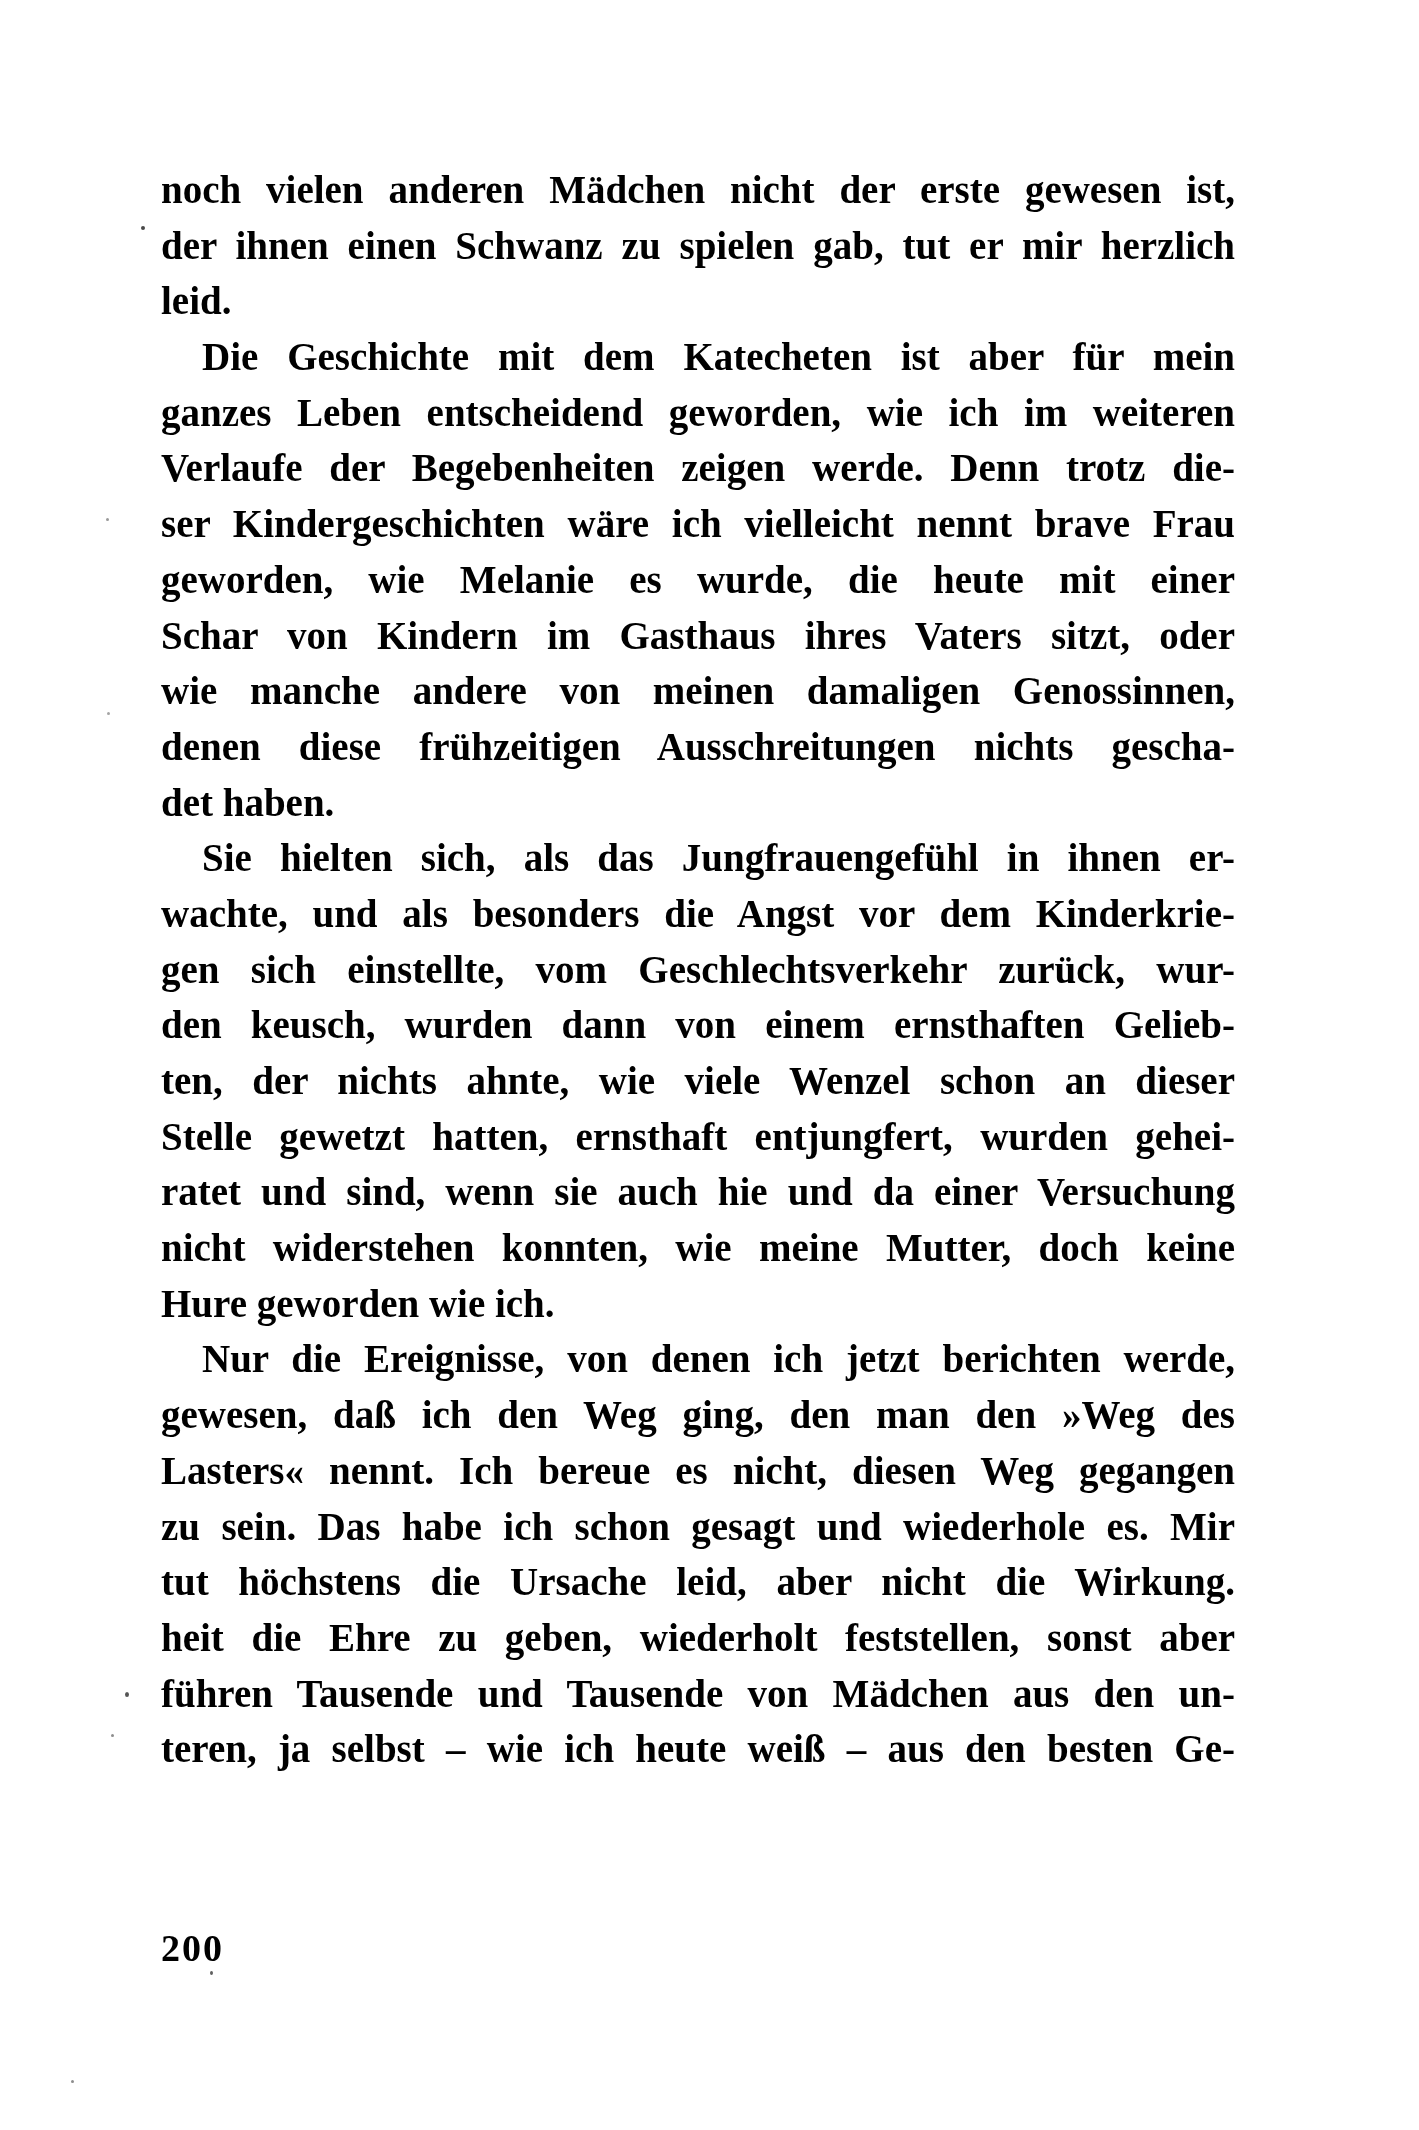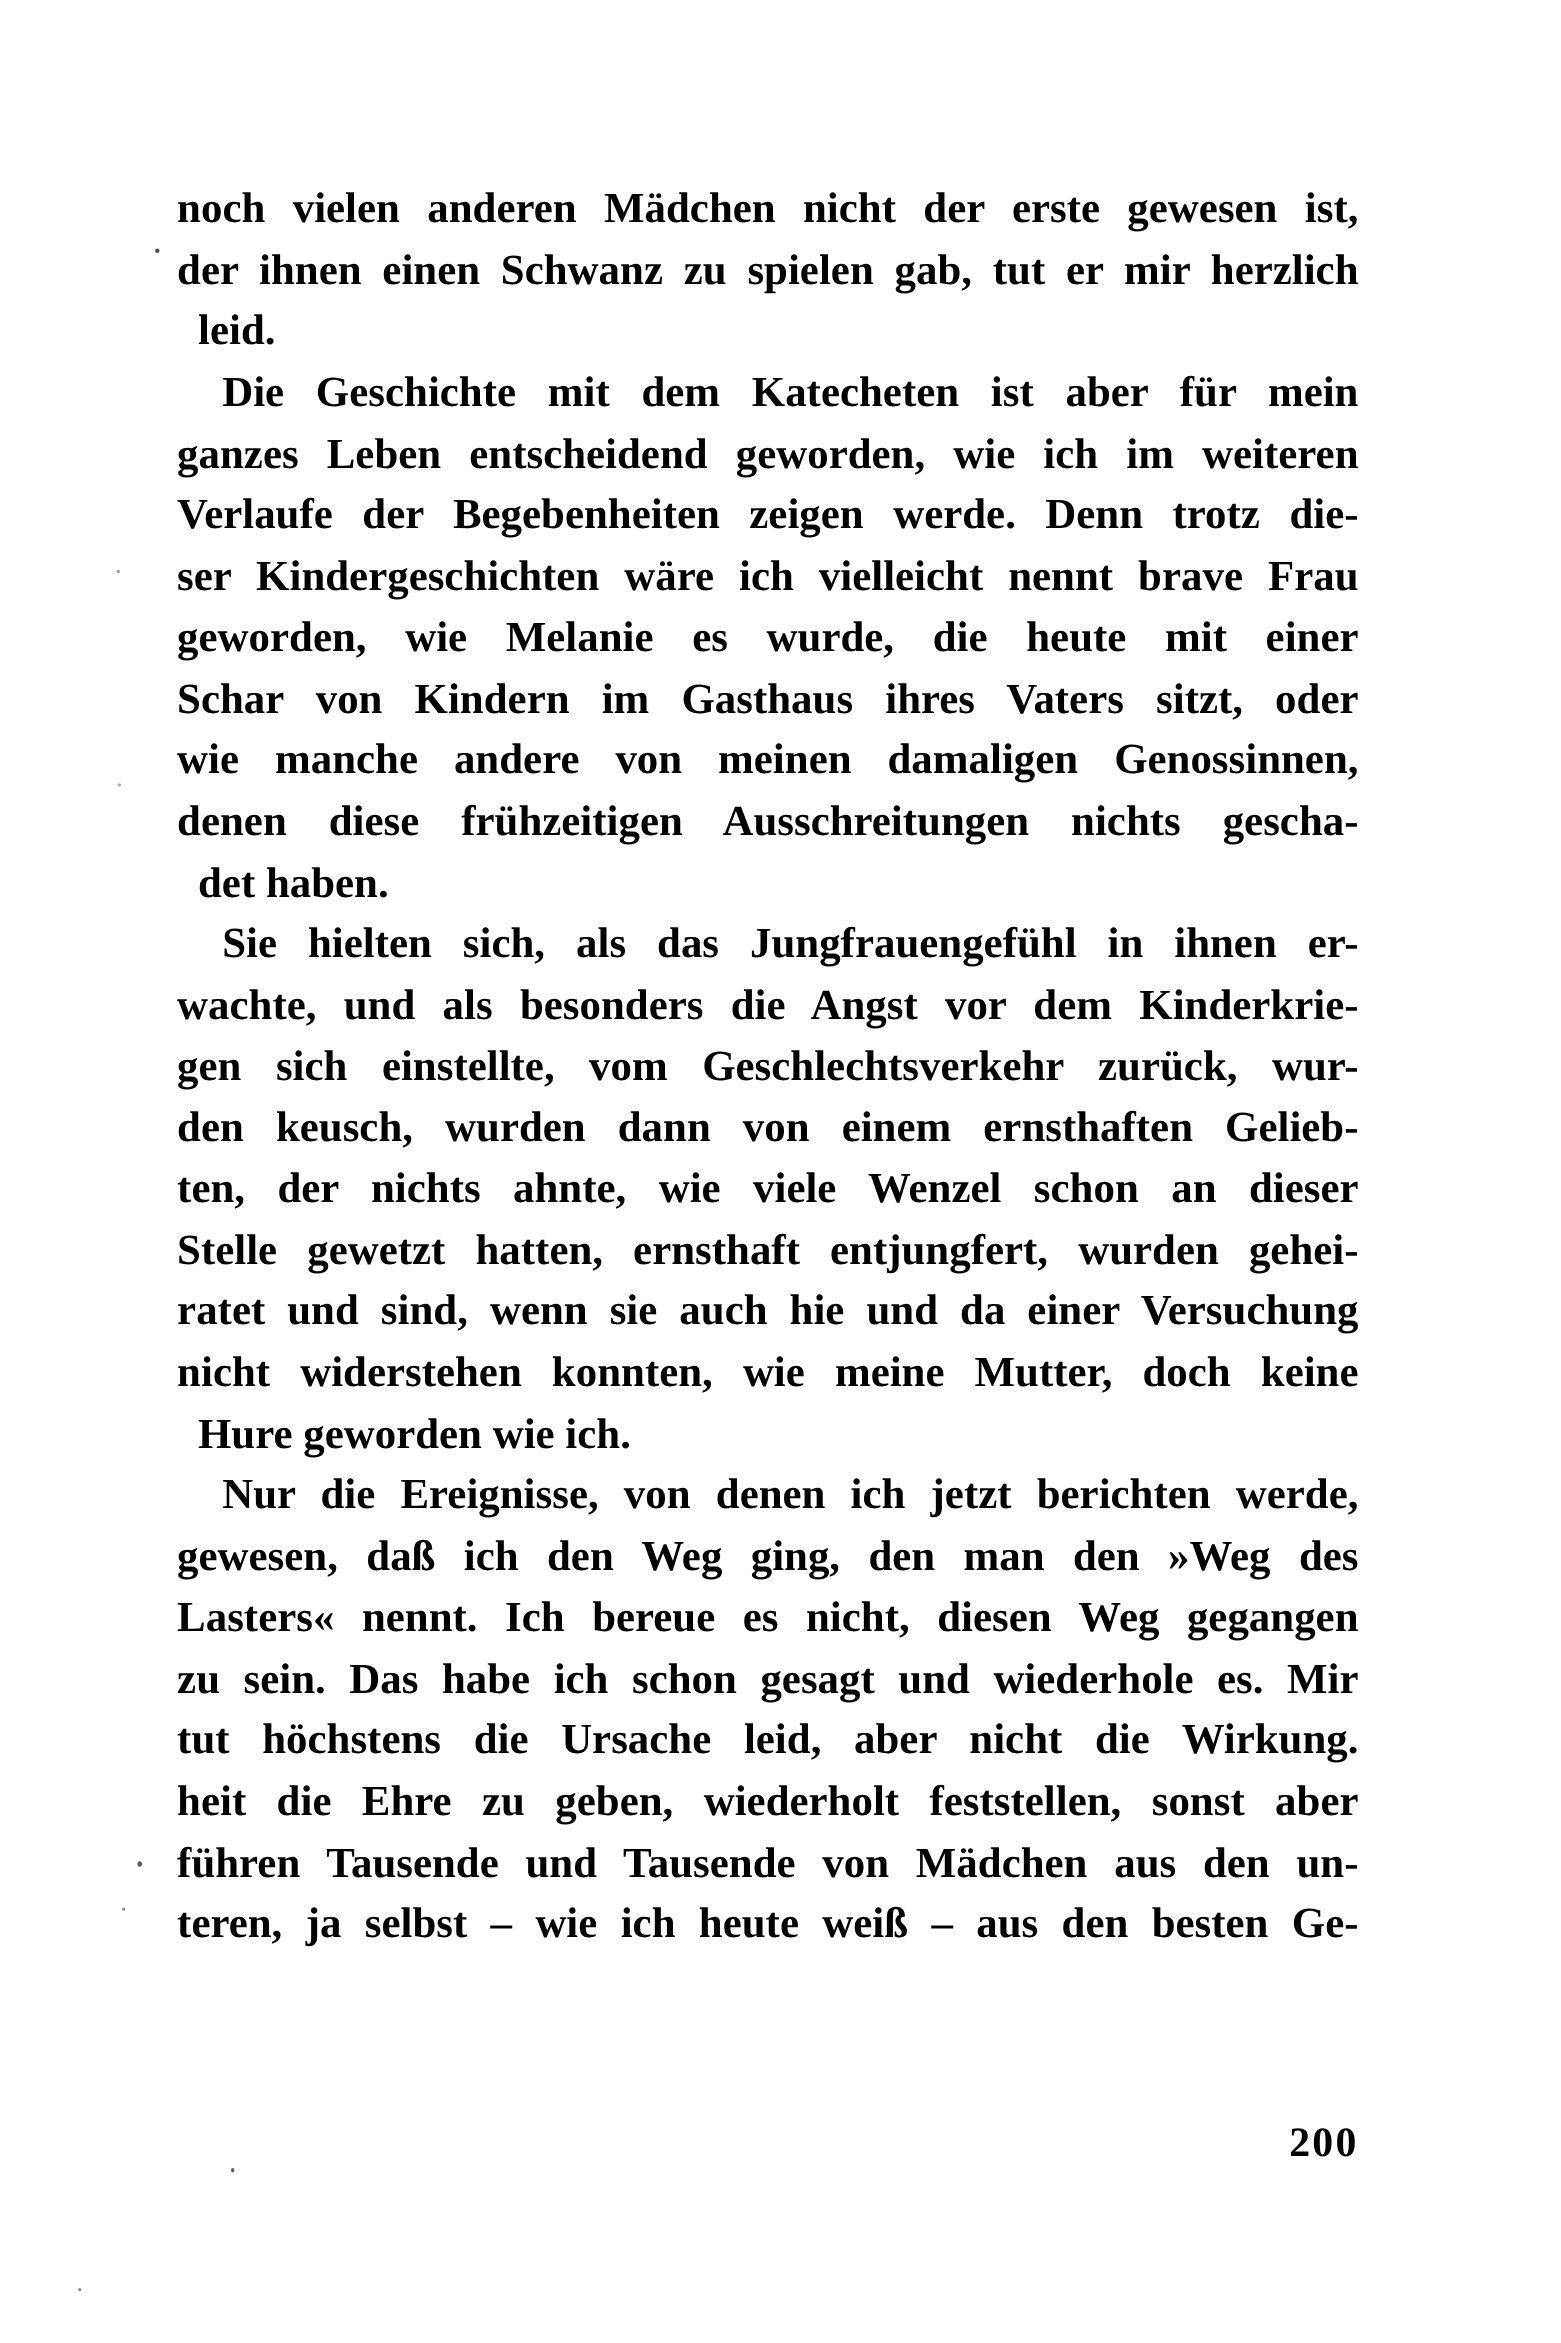--- a/index.html
+++ b/index.html
@@ -33,31 +33,30 @@
   .para { margin: 0; padding: 0; }
   .line {
     text-align: justify;
     text-align-last: justify;
     height: 55.7px;
     overflow: visible;
     white-space: normal;
   }
   .line.last {
     text-align-last: left;
-    margin-left: 19px;
   }
   .line.indent {
     text-indent: 41px;
   }
   .pagenum {
     position: absolute;
     left: 161px;
     top: 1926px;
     width: 1074px;
-    text-align: right;
+    text-align: left;
     font-size: 38px;
     letter-spacing: 2px;
     color: #000;
   }
   .speck {
     position: absolute;
     background: #1c1c1c;
     border-radius: 50%;
   }
   .s1 { left: 141px; top: 226px; width: 4px; height: 4px; opacity: .8; }

